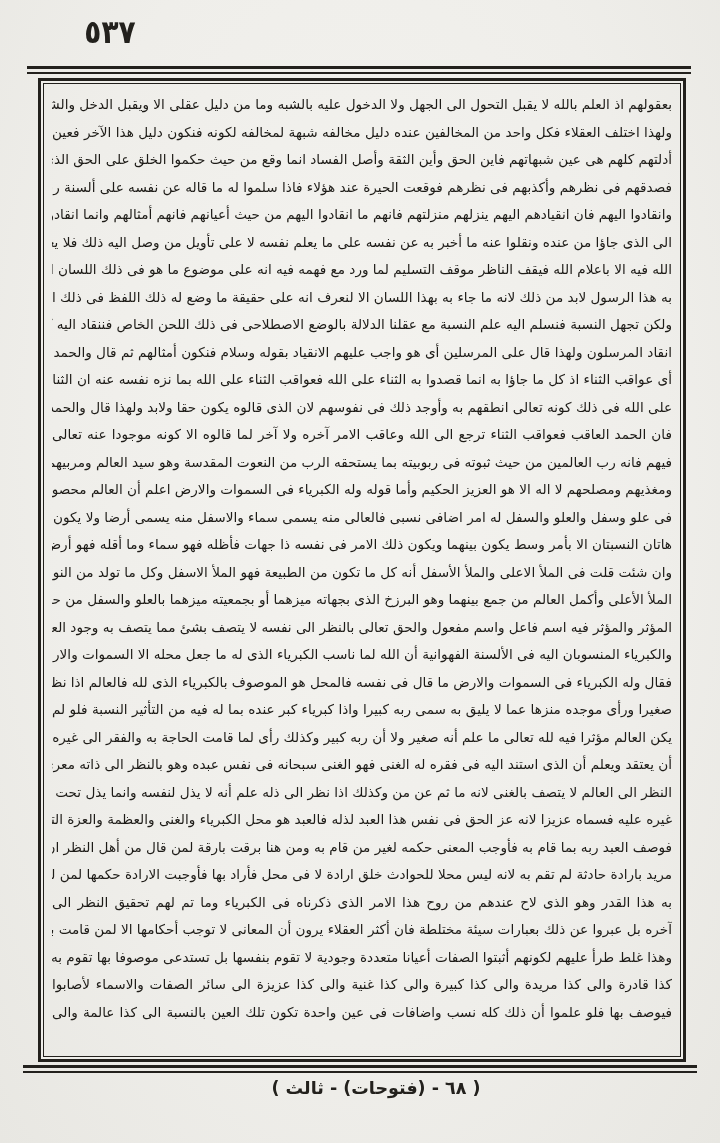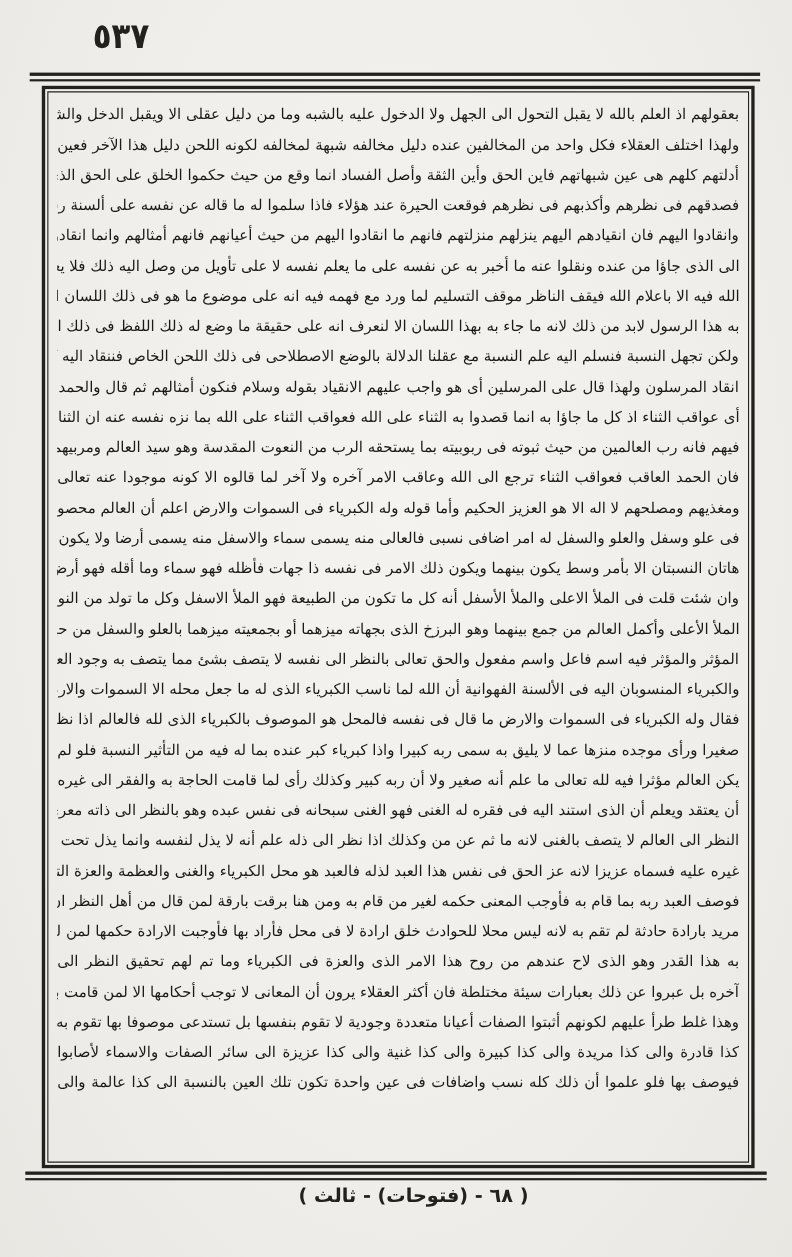--- a/index.html
+++ b/index.html
@@ -40,48 +40,49 @@
 </head>
 <body>
 
 <div class="page-number">٥٣٧</div>
 
 <div class="rule rule-top"></div>
 
 <div class="frame">
   <div id="page-text">
       <div class="tline">بعقولهم اذ العلم بالله لا يقبل التحول الى الجهل ولا الدخول عليه بالشبه وما من دليل عقلى الا ويقبل الدخل والشبهة</div>
-      <div class="tline">ولهذا اختلف العقلاء فكل واحد من المخالفين عنده دليل مخالفه شبهة لمخالفه لكونه اللحن دليل هذا الآخر فعين</div>
+      <div class="tline">ولهذا اختلف العقلاء فكل واحد من المخالفين عنده دليل مخالفه شبهة لمخالفه لكونه فنكون دليل هذا الآخر فعين</div>
       <div class="tline">أدلتهم كلهم هى عين شبهاتهم فاين الحق وأين الثقة وأصل الفساد انما وقع من حيث حكموا الخلق على الحق الذى</div>
       <div class="tline">فصدقهم فى نظرهم وأكذبهم فى نظرهم فوقعت الحيرة عند هؤلاء فاذا سلموا له ما قاله عن نفسه على ألسنة رسله</div>
       <div class="tline">وانقادوا اليهم فان انقيادهم اليهم ينزلهم منزلتهم فانهم ما انقادوا اليهم من حيث أعيانهم فانهم أمثالهم وانما انقادوا</div>
       <div class="tline">الى الذى جاؤا من عنده ونقلوا عنه ما أخبر به عن نفسه على ما يعلم نفسه لا على تأويل من وصل اليه ذلك فلا يعلم مراد</div>
       <div class="tline">الله فيه الا باعلام الله فيقف الناظر موقف التسليم لما ورد مع فهمه فيه انه على موضوع ما هو فى ذلك اللسان الذى جاء</div>
       <div class="tline">به هذا الرسول لابد من ذلك لانه ما جاء به بهذا اللسان الا لنعرف انه على حقيقة ما وضع له ذلك اللفظ فى ذلك اللسان</div>
       <div class="tline">ولكن تجهل النسبة فنسلم اليه علم النسبة مع عقلنا الدلالة بالوضع الاصطلاحى فى ذلك اللحن الخاص فننقاد اليه كما</div>
       <div class="tline">انقاد المرسلون ولهذا قال على المرسلين أى هو واجب عليهم الانقياد بقوله وسلام فنكون أمثالهم ثم قال والحمد لله</div>
       <div class="tline">أى عواقب الثناء اذ كل ما جاؤا به انما قصدوا به الثناء على الله فعواقب الثناء على الله بما نزه نفسه عنه ان الثناء</div>
+      <div class="tline">على الله فى ذلك كونه تعالى انطقهم به وأوجد ذلك فى نفوسهم لان الذى قالوه يكون حقا ولابد ولهذا قال والحمد</div>
+      <div class="tline">فان الحمد العاقب فعواقب الثناء ترجع الى الله وعاقب الامر آخره ولا آخر لما قالوه الا كونه موجودا عنه تعالى</div>
       <div class="tline">فيهم فانه رب العالمين من حيث ثبوته فى ربوبيته بما يستحقه الرب من النعوت المقدسة وهو سيد العالم ومربيهم</div>
-      <div class="tline">فان الحمد العاقب فعواقب الثناء ترجع الى الله وعاقب الامر آخره ولا آخر لما قالوه الا كونه موجودا عنه تعالى</div>
       <div class="tline">ومغذيهم ومصلحهم لا اله الا هو العزيز الحكيم وأما قوله وله الكبرياء فى السموات والارض اعلم أن العالم محصور</div>
       <div class="tline">فى علو وسفل والعلو والسفل له امر اضافى نسبى فالعالى منه يسمى سماء والاسفل منه يسمى أرضا ولا يكون له</div>
       <div class="tline">هاتان النسبتان الا بأمر وسط يكون بينهما ويكون ذلك الامر فى نفسه ذا جهات فأظله فهو سماء وما أقله فهو أرض له</div>
       <div class="tline">وان شئت قلت فى الملأ الاعلى والملأ الأسفل أنه كل ما تكون من الطبيعة فهو الملأ الاسفل وكل ما تولد من النور فهو</div>
       <div class="tline">الملأ الأعلى وأكمل العالم من جمع بينهما وهو البرزخ الذى بجهاته ميزهما أو بجمعيته ميزهما بالعلو والسفل من حيث</div>
       <div class="tline">المؤثر والمؤثر فيه اسم فاعل واسم مفعول والحق تعالى بالنظر الى نفسه لا يتصف بشئ مما يتصف به وجود العالم فالعظمة</div>
       <div class="tline">والكبرياء المنسوبان اليه فى الألسنة الفهوانية أن الله لما ناسب الكبرياء الذى له ما جعل محله الا السموات والارض</div>
       <div class="tline">فقال وله الكبرياء فى السموات والارض ما قال فى نفسه فالمحل هو الموصوف بالكبرياء الذى لله فالعالم اذا نظر الى نفسه</div>
       <div class="tline">صغيرا ورأى موجده منزها عما لا يليق به سمى ربه كبيرا واذا كبرياء كبر عنده بما له فيه من التأثير النسبة فلو لم</div>
       <div class="tline">يكن العالم مؤثرا فيه لله تعالى ما علم أنه صغير ولا أن ربه كبير وكذلك رأى لما قامت الحاجة به والفقر الى غيره احتاج</div>
       <div class="tline">أن يعتقد ويعلم أن الذى استند اليه فى فقره له الغنى فهو الغنى سبحانه فى نفس عبده وهو بالنظر الى ذاته معرى عن</div>
       <div class="tline">النظر الى العالم لا يتصف بالغنى لانه ما ثم عن من وكذلك اذا نظر الى ذله علم أنه لا يذل لنفسه وانما يذل تحت سلطان</div>
       <div class="tline">غيره عليه فسماه عزيزا لانه عز الحق فى نفس هذا العبد لذله فالعبد هو محل الكبرياء والغنى والعظمة والعزة التى لله</div>
       <div class="tline">فوصف العبد ربه بما قام به فأوجب المعنى حكمه لغير من قام به ومن هنا برقت بارقة لمن قال من أهل النظر ان البارى</div>
       <div class="tline">مريد بارادة حادثة لم تقم به لانه ليس محلا للحوادث خلق ارادة لا فى محل فأراد بها فأوجبت الارادة حكمها لمن لم تقم</div>
-      <div class="tline">به هذا القدر وهو الذى لاح عندهم من روح هذا الامر الذى والعزة فى الكبرياء وما تم لهم تحقيق النظر الى</div>
+      <div class="tline">به هذا القدر وهو الذى لاح عندهم من روح هذا الامر الذى ذكرناه فى الكبرياء وما تم لهم تحقيق النظر الى</div>
       <div class="tline">آخره بل عبروا عن ذلك بعبارات سيئة مختلطة فان أكثر العقلاء يرون أن المعانى لا توجب أحكامها الا لمن قامت به</div>
       <div class="tline">وهذا غلط طرأ عليهم لكونهم أثبتوا الصفات أعيانا متعددة وجودية لا تقوم بنفسها بل تستدعى موصوفا بها تقوم به</div>
       <div class="tline">كذا قادرة والى كذا مريدة والى كذا كبيرة والى كذا غنية والى كذا عزيزة الى سائر الصفات والاسماء لأصابوا</div>
       <div class="tline">فيوصف بها فلو علموا أن ذلك كله نسب واضافات فى عين واحدة تكون تلك العين بالنسبة الى كذا عالمة والى</div>
     </div>
 </div>
 
 <div class="rule rule-bottom"></div>
 
 <div class="footer">( ٦٨ - (فتوحات) - ثالث )</div>

